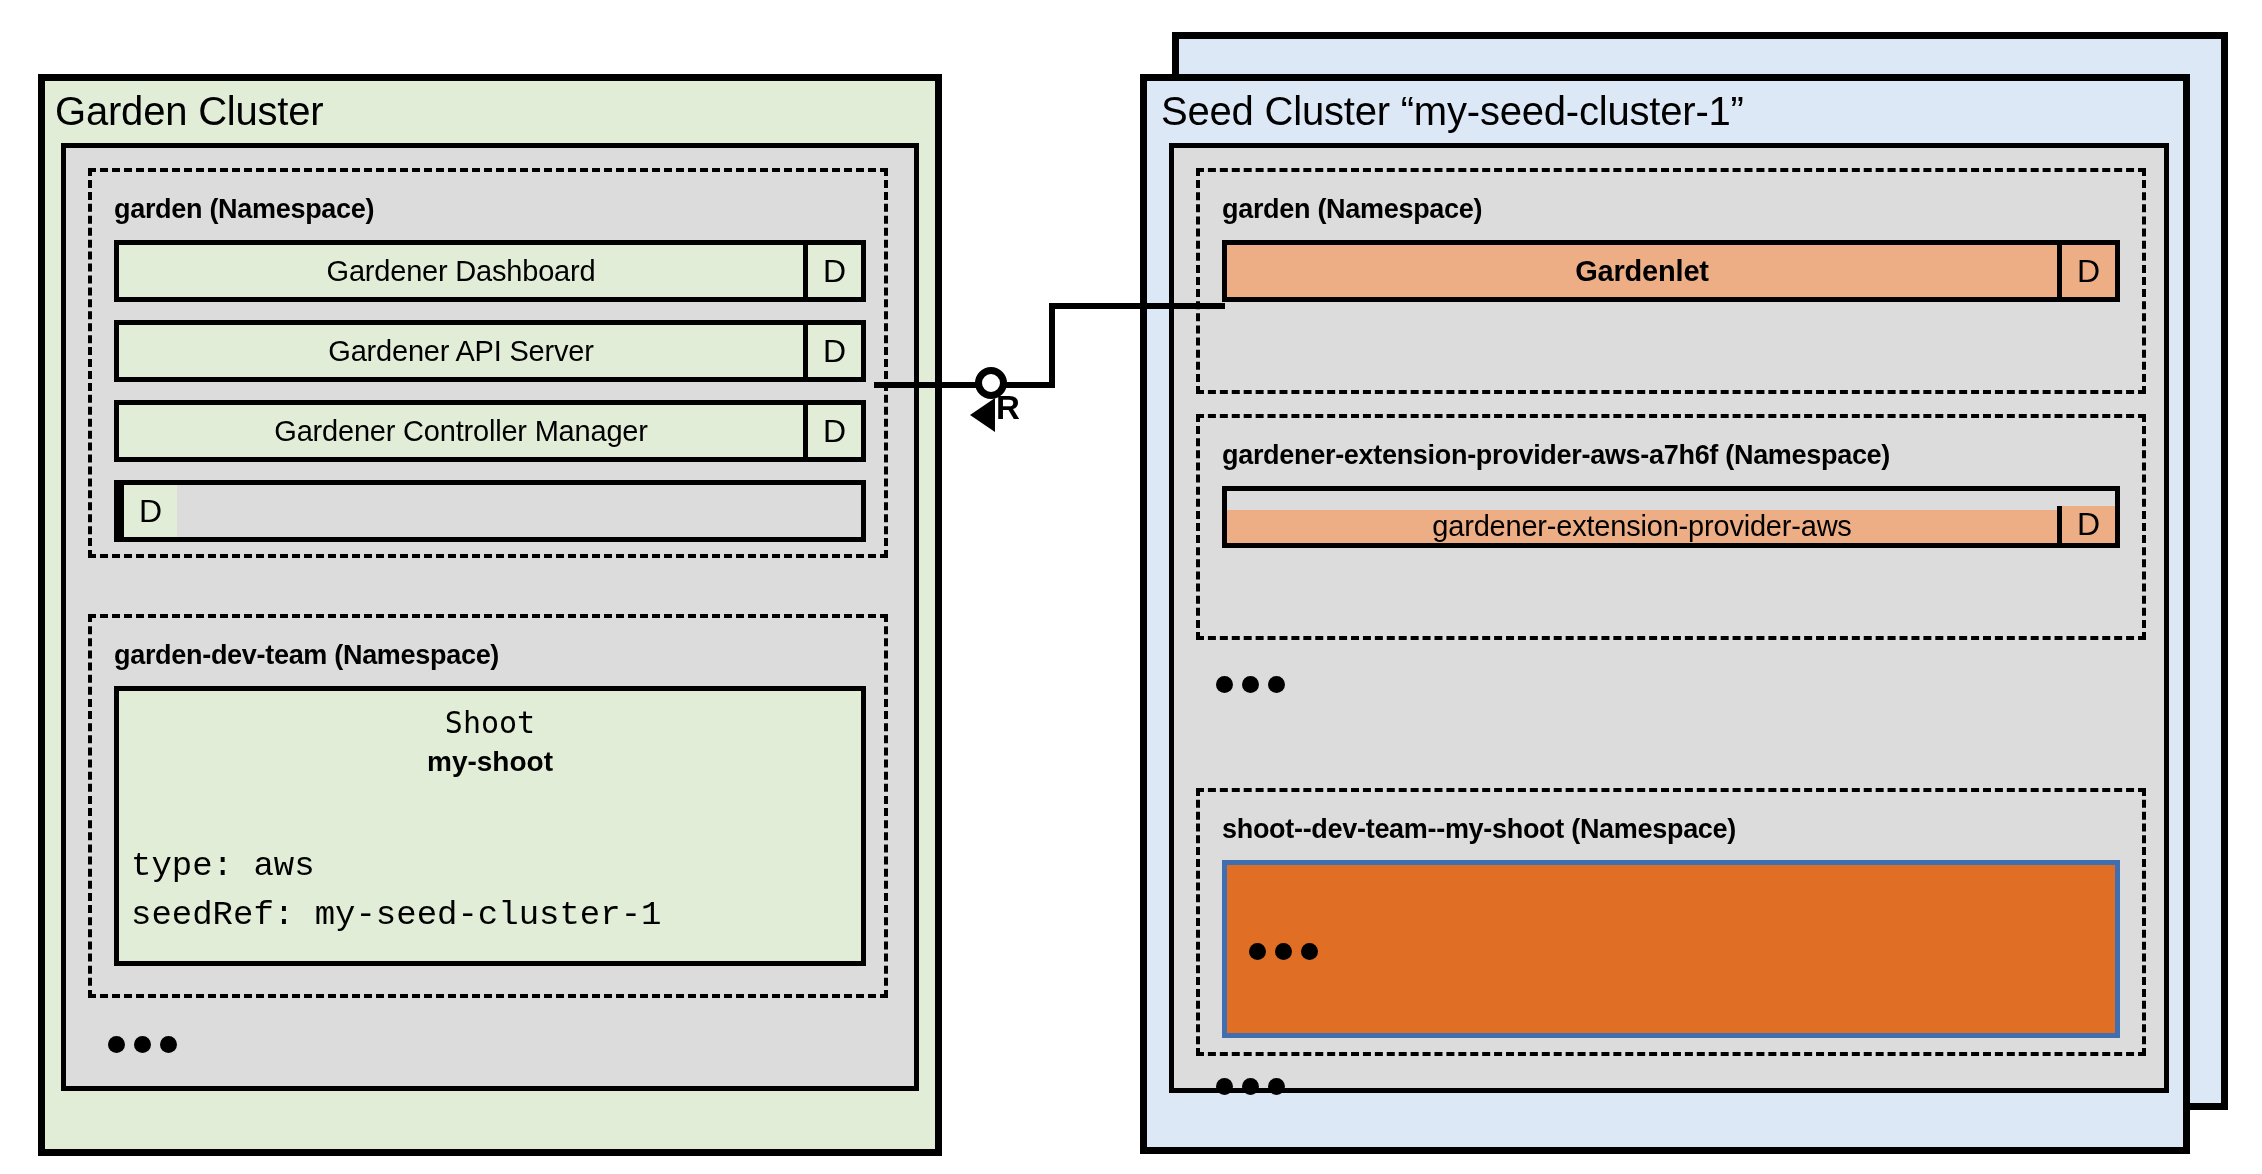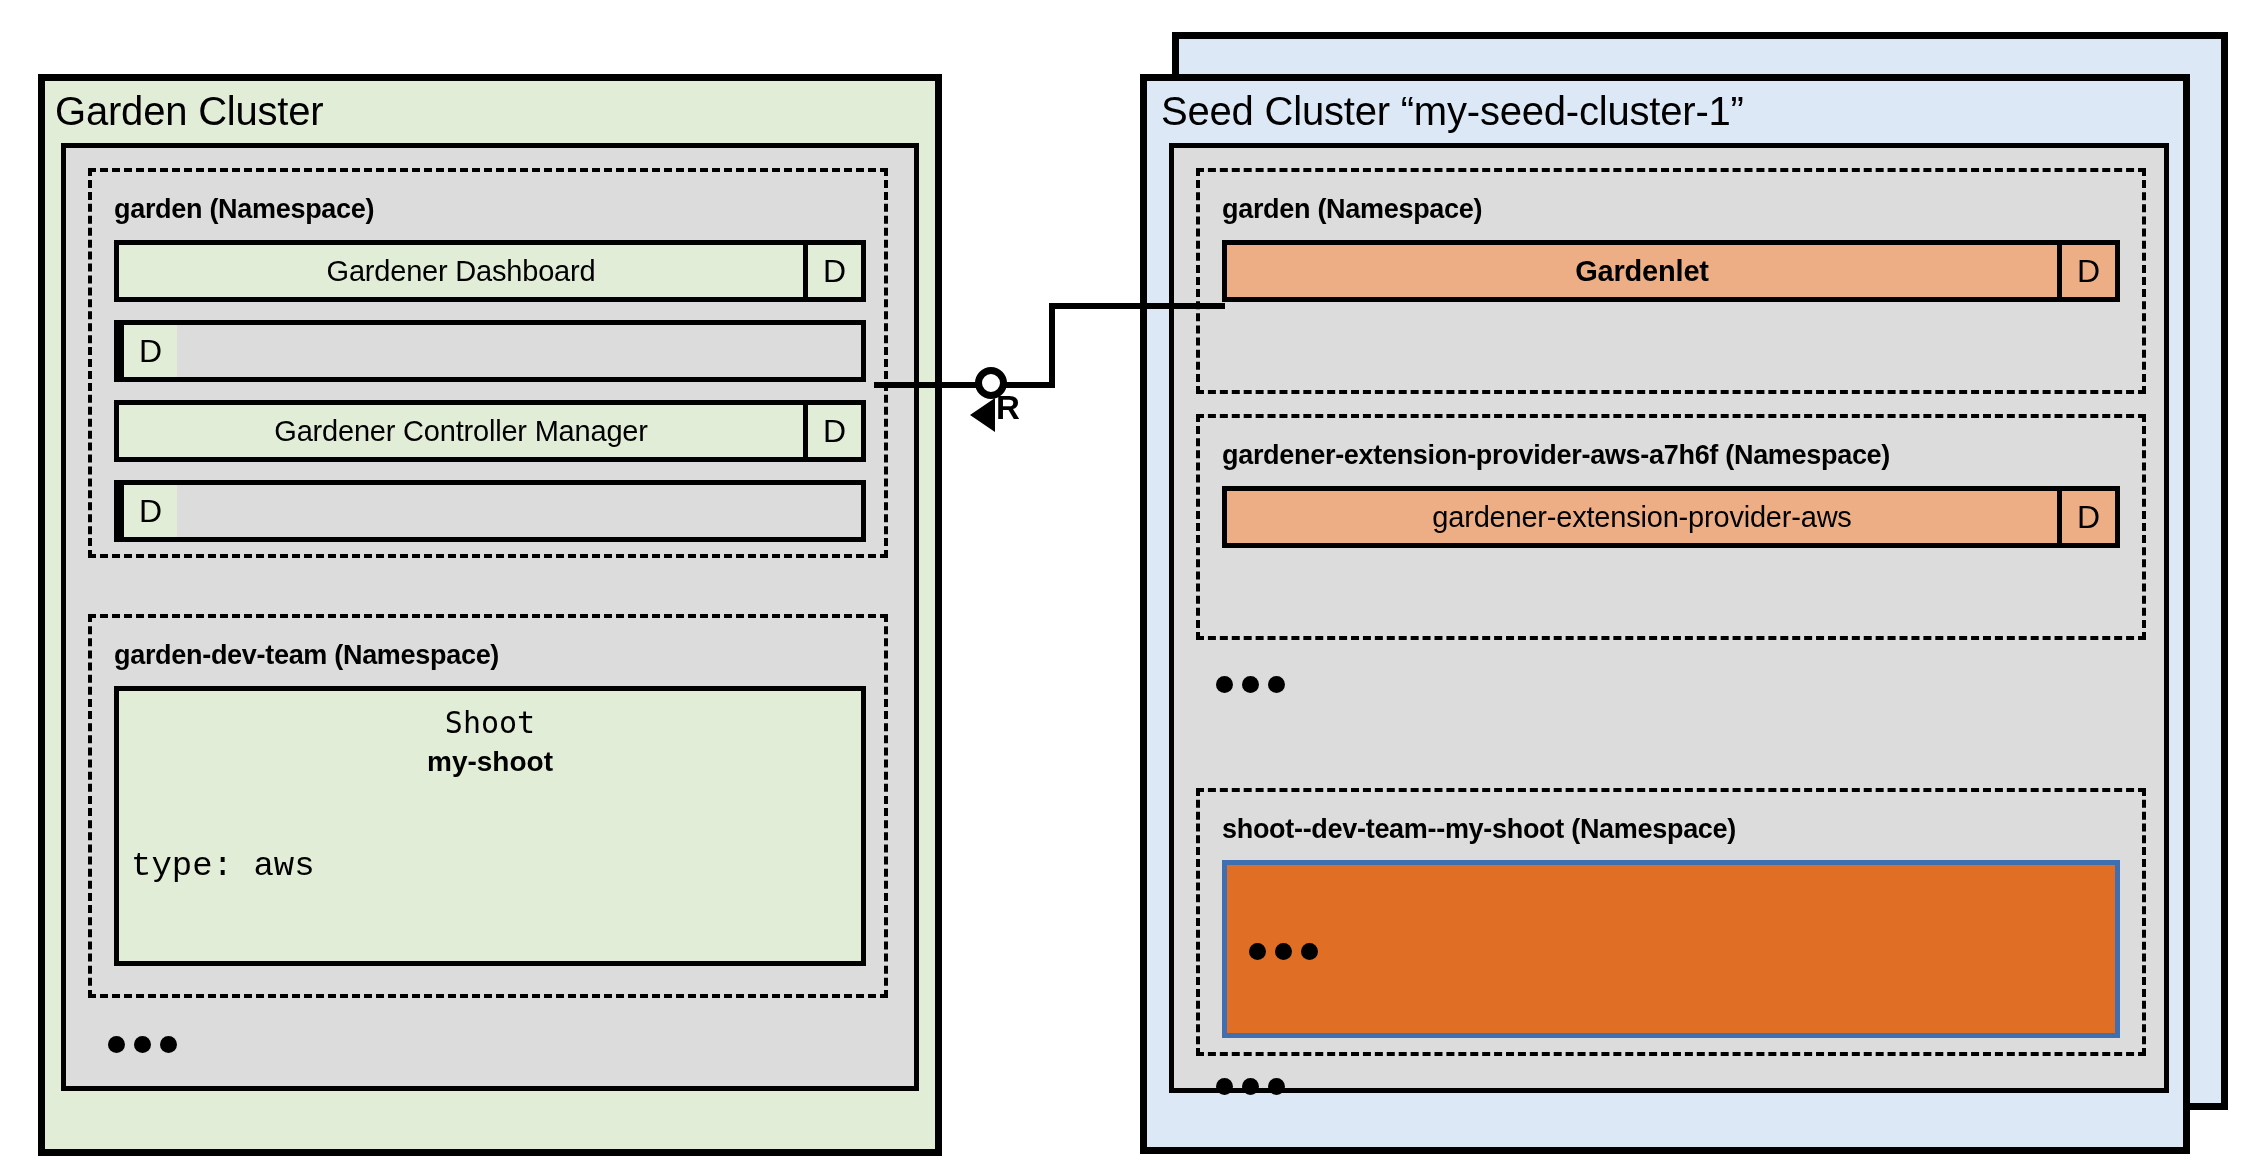--- a/index.html
+++ b/index.html
@@ -183,40 +183,42 @@
 
       <div class="namespace" style="left:22px; top:20px; width:800px; height:390px;">
         <div class="ns-title" style="left:22px; top:22px;">garden (Namespace)</div>
 
         <div class="component comp-green" style="left:22px; top:68px; width:752px;">
           <div class="comp-label">Gardener Dashboard</div>
           <div class="comp-badge">D</div>
         </div>
 
         <div class="component comp-green" style="left:22px; top:148px; width:752px;">
+          <div class="comp-label">Gardener API Server</div>
           <div class="comp-badge">D</div>
         </div>
 
         <div class="component comp-green" style="left:22px; top:228px; width:752px;">
           <div class="comp-label">Gardener Controller Manager</div>
           <div class="comp-badge">D</div>
         </div>
 
         <div class="component comp-green bold-label" style="left:22px; top:308px; width:752px;">
           <div class="comp-badge">D</div>
         </div>
       </div>
 
       <div class="namespace" style="left:22px; top:466px; width:800px; height:384px;">
         <div class="ns-title" style="left:22px; top:22px;">garden-dev-team (Namespace)</div>
 
         <div class="shoot-res" style="left:22px; top:68px; width:752px; height:280px;">
           <div class="shoot-kind">Shoot</div>
           <div class="shoot-name">my-shoot</div>
           <div class="shoot-spec" style="margin-top:64px;">type: aws</div>
+          <div class="shoot-spec">seedRef: my-seed-cluster-1</div>
         </div>
       </div>
 
       <div class="ellipsis" style="left:42px; top:888px;">
         <i></i>
           <i></i>
           <i></i>
       </div>
     </div>
   </div>
@@ -233,21 +235,21 @@
 
         <div class="component comp-orange bold-label" style="left:22px; top:68px; width:898px;">
           <div class="comp-label">Gardenlet</div>
           <div class="comp-badge">D</div>
         </div>
       </div>
 
       <div class="namespace" style="left:22px; top:266px; width:950px; height:226px;">
         <div class="ns-title" style="left:22px; top:22px;">gardener-extension-provider-aws-a7h6f (Namespace)</div>
 
-        <div class="component comp-orange" style="left:22px; top:68px; width:898px;">
+        <div class="component comp-orange" style="left:22px; top:68px; width:898px;align-items:flex-end;">
           <div class="comp-label">gardener-extension-provider-aws</div>
           <div class="comp-badge">D</div>
         </div>
       </div>
 
       <div class="ellipsis" style="left:42px; top:528px;">
         <i></i>
           <i></i>
           <i></i>
       </div>

